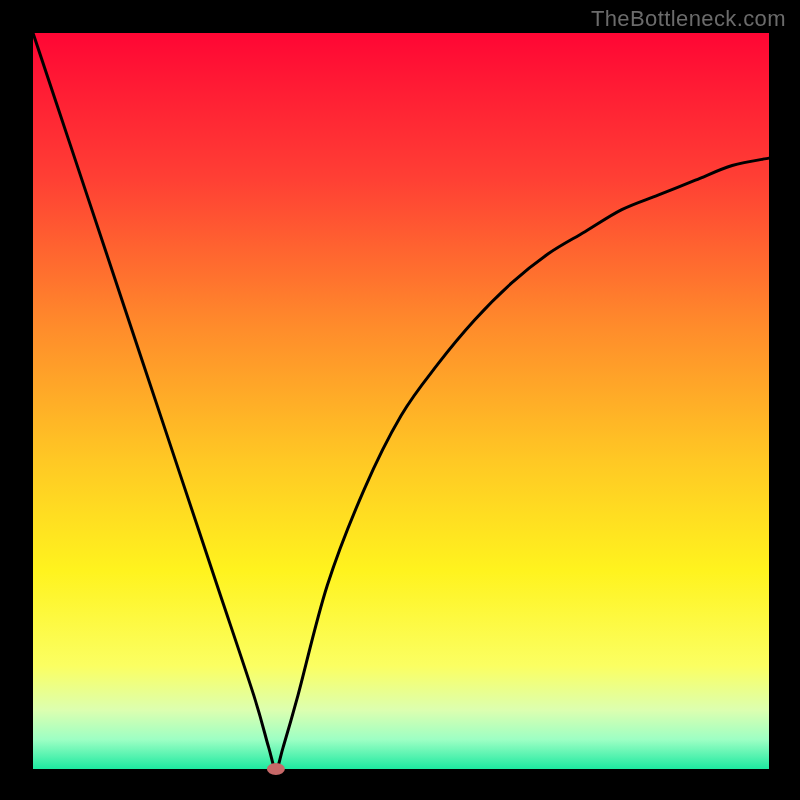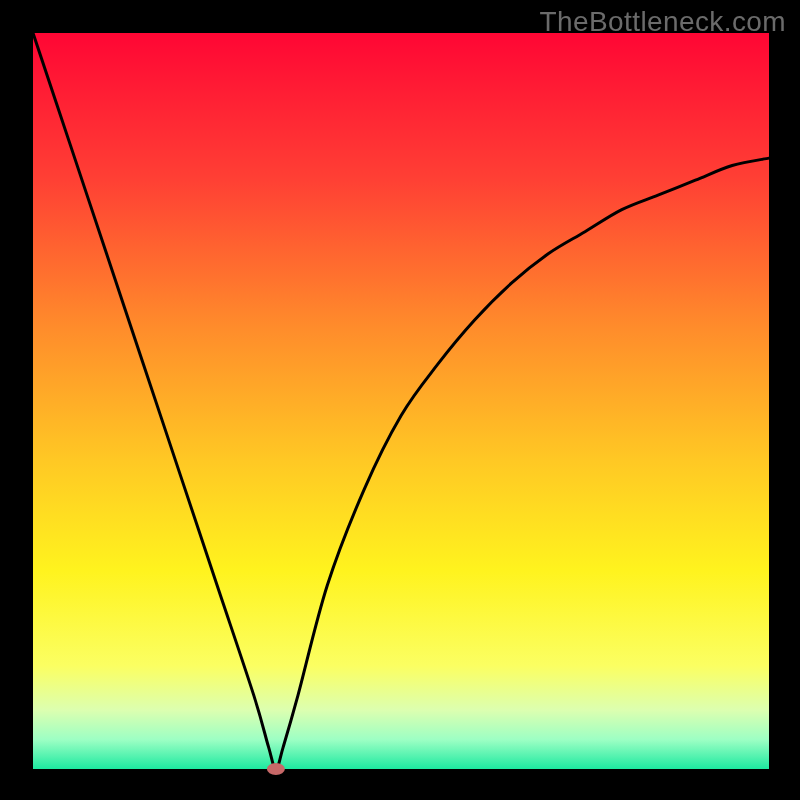--- a/index.html
+++ b/index.html
@@ -14,21 +14,21 @@
     position: relative;
     width: 800px;
     height: 800px;
     background: #000;
   }
   .watermark {
     position: absolute;
     top: 6px;
     right: 14px;
     color: #6b6b6b;
-    font-size: 28px;
+    font-size: 22px;
     font-family: Arial, sans-serif;
     letter-spacing: 0.4px;
     z-index: 10;
   }
   svg.plot {
     position: absolute;
     top: 0;
     left: 0;
   }
 </style>

